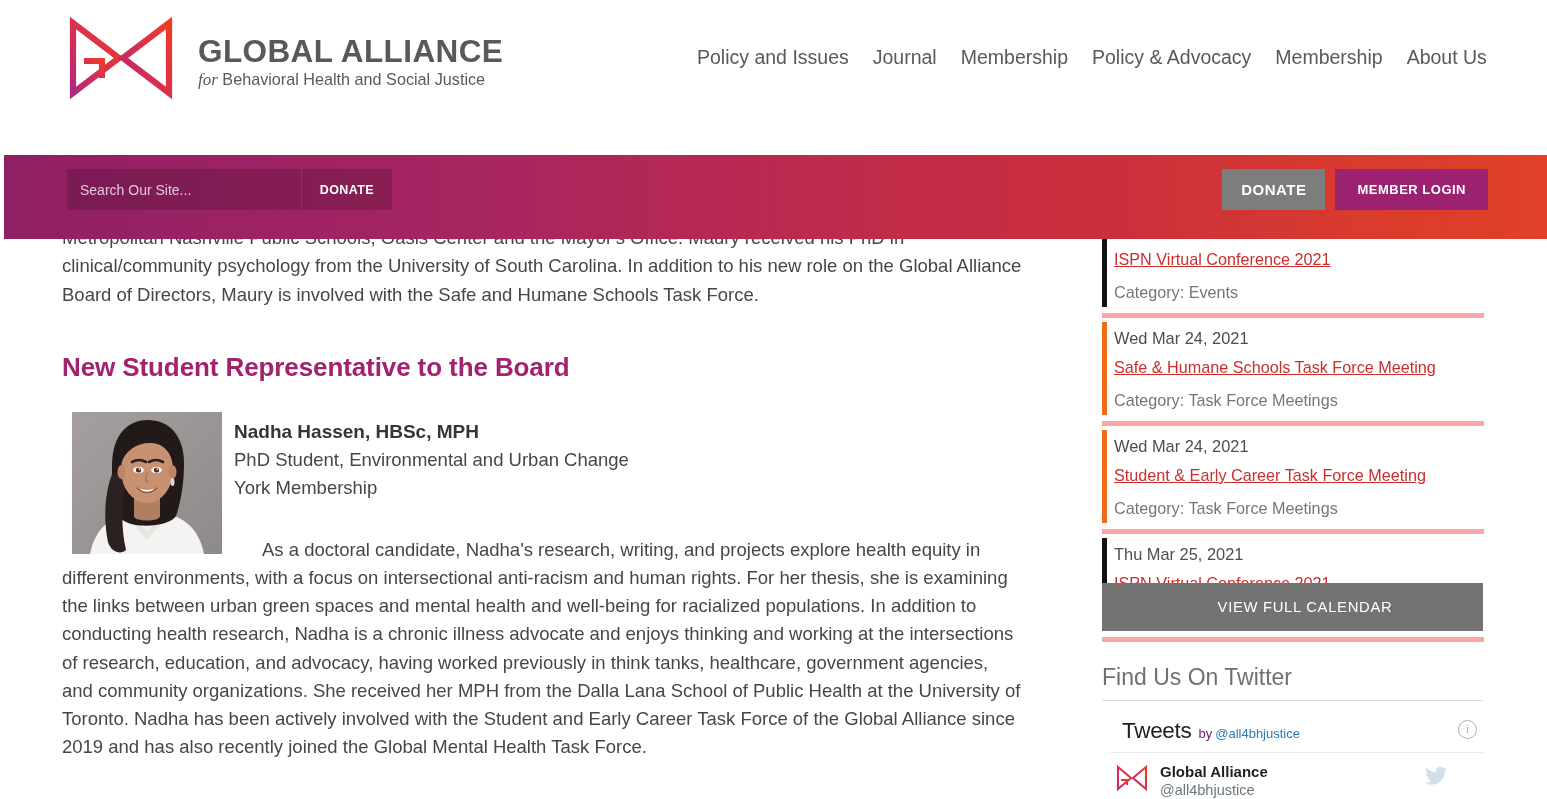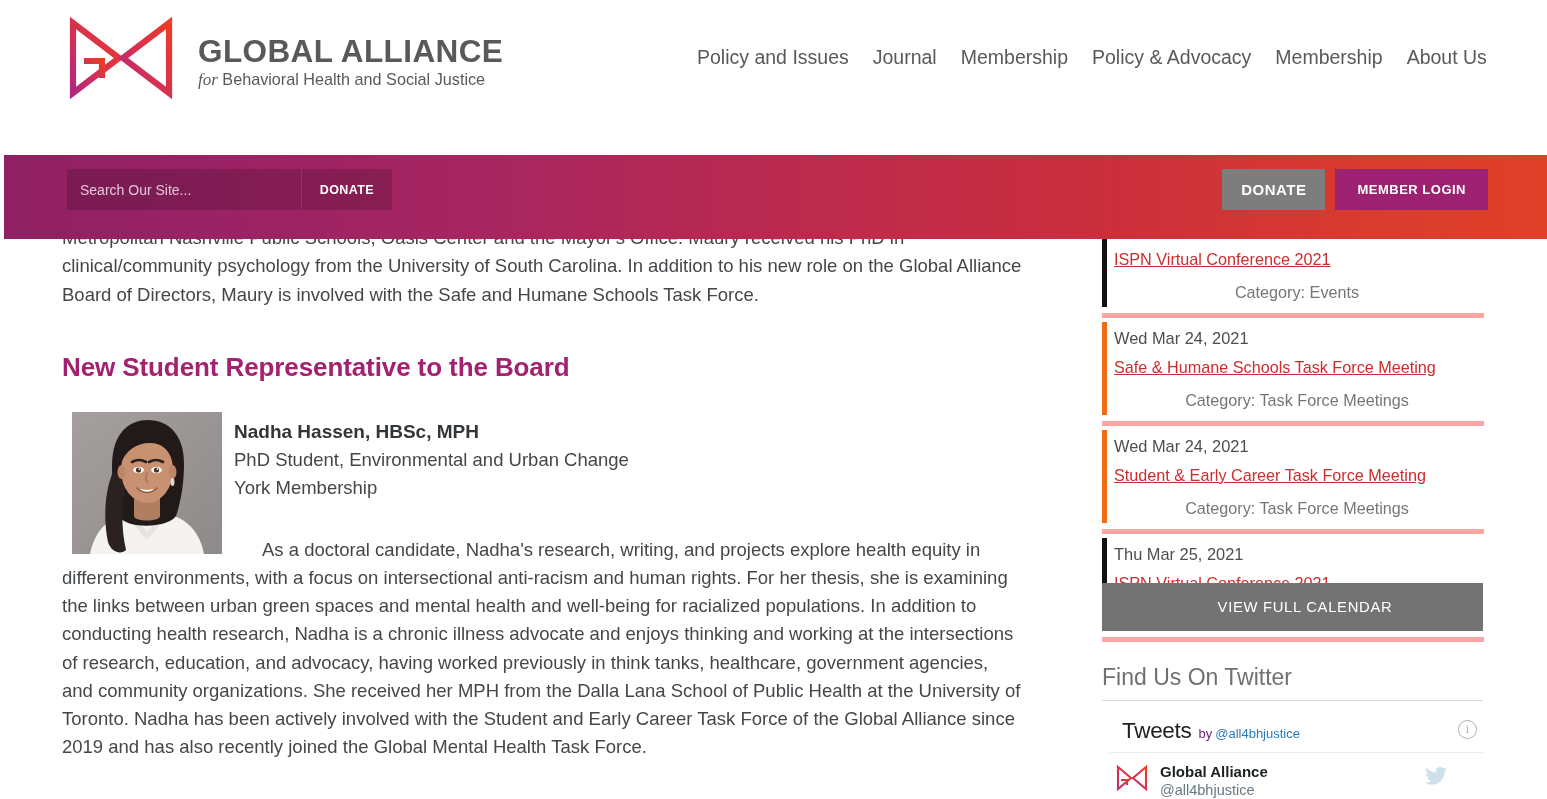--- a/index.html
+++ b/index.html
@@ -146,21 +146,21 @@
   .event.cat-taskforce::before { background: #ef6c16; }
   .event.cat-events::before { background: #111111; }
   .event-date {
     font-size: 16.4px; color: #4b4e51; line-height: 24px; margin-bottom: 6px;
   }
   .event-link {
     display: inline-block; font-size: 16.2px; color: #cc2d2d;
     text-decoration: underline; cursor: pointer; line-height: 22px;
   }
   .event-cat {
-    font-size: 16.2px; color: #74777a; text-align: center;
+    font-size: 16.2px; color: #74777a; text-align: left;
     margin-top: 11px; padding-right: 4px; line-height: 22px;
   }
   .calendar-btn {
     position: absolute; top: 583px; left: 0;
     width: 381px; height: 48px; background: #737373;
     color: #ffffff; border: none; cursor: pointer;
     font-size: 14.8px; letter-spacing: 0.7px;
     font-family: "Liberation Sans", sans-serif;
     padding-left: 31px;
   }

